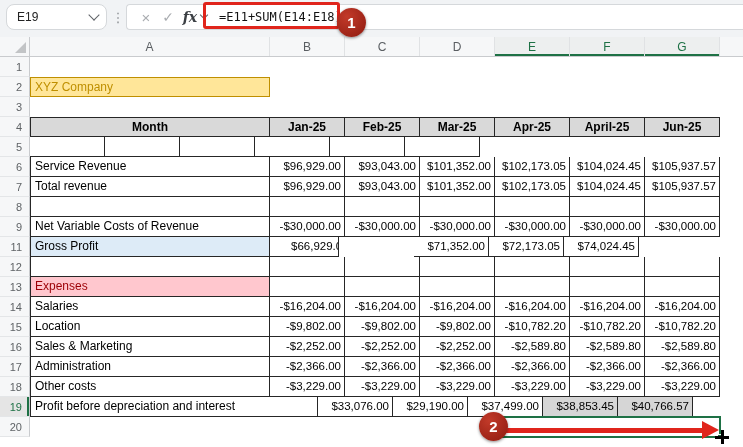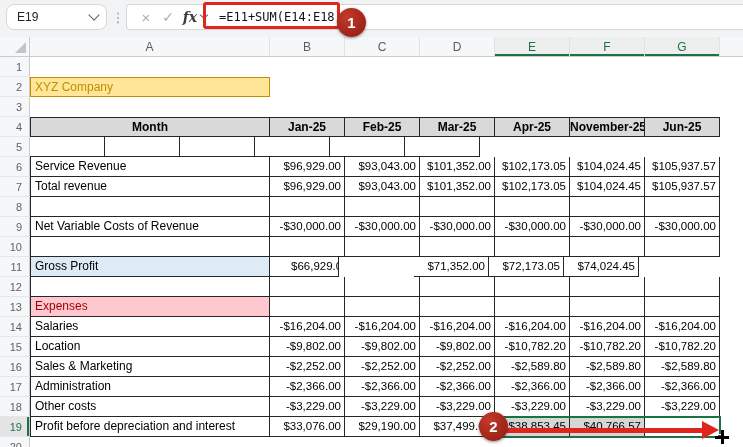--- a/index.html
+++ b/index.html
@@ -158,21 +158,21 @@
         <div class="cell num" style="width: 75px;"></div>
         <div class="filler"></div>
       </div>
       <div class="row">
         <div class="rh">4</div>
         <div class="cell ctr s-colhead tb tb-l tb-t" style="width: 240px;">Month</div>
         <div class="cell ctr s-colhead tb tb-t" style="width: 75px;">Jan-25</div>
         <div class="cell ctr s-colhead tb tb-t" style="width: 75px;">Feb-25</div>
         <div class="cell ctr s-colhead tb tb-t" style="width: 75px;">Mar-25</div>
         <div class="cell ctr s-colhead tb tb-t" style="width: 75px;">Apr-25</div>
-        <div class="cell ctr s-colhead tb tb-t" style="width: 75px;">November-25</div>
+        <div class="cell ctr s-colhead tb tb-t" style="width: 75px;">April-25</div>
         <div class="cell ctr s-colhead tb tb-t" style="width: 75px;">Jun-25</div>
         <div class="filler"></div>
       </div>
       <div class="row">
         <div class="rh">5</div>
         <div class="cell num tb" style="width: 75px;"></div>
         <div class="cell num tb" style="width: 75px;"></div>
         <div class="cell num tb" style="width: 75px;"></div>
         <div class="cell num tb" style="width: 75px;"></div>
         <div class="cell num tb" style="width: 75px;"></div>
@@ -217,31 +217,20 @@
         <div class="cell lab tb tb-l" style="width: 240px;">Net Variable Costs of Revenue</div>
         <div class="cell num tb" style="width: 75px;">-$30,000.00</div>
         <div class="cell num tb" style="width: 75px;">-$30,000.00</div>
         <div class="cell num tb" style="width: 75px;">-$30,000.00</div>
         <div class="cell num tb" style="width: 75px;">-$30,000.00</div>
         <div class="cell num tb" style="width: 75px;">-$30,000.00</div>
         <div class="cell num tb" style="width: 75px;">-$30,000.00</div>
         <div class="filler"></div>
       </div>
       <div class="row">
-        <div class="rh">10</div>
-        <div class="cell lab tb tb-l" style="width: 240px;"></div>
-        <div class="cell num tb" style="width: 75px;"></div>
-        <div class="cell num tb" style="width: 75px;"></div>
-        <div class="cell num tb" style="width: 75px;"></div>
-        <div class="cell num tb" style="width: 75px;"></div>
-        <div class="cell num tb" style="width: 75px;"></div>
-        <div class="cell num tb" style="width: 75px;"></div>
-        <div class="filler"></div>
-      </div>
-      <div class="row">
         <div class="rh">11</div>
         <div class="cell lab s-gross tb tb-l" style="width: 240px;">Gross Profit</div>
         <div class="cell num tb" style="width: 69px; padding-left: 21px;">$66,929.00</div>
         <div class="cell num tb" style="width: 75px; margin-top: 40px;">$63,043.00</div>
         <div class="cell num tb" style="width: 75px;">$71,352.00</div>
         <div class="cell num tb" style="width: 75px;">$72,173.05</div>
         <div class="cell num tb" style="width: 75px;">$74,024.45</div>
         <div class="filler"></div>
       </div>
       <div class="row">
@@ -316,21 +305,21 @@
         <div class="cell num tb" style="width: 75px;">-$3,229.00</div>
         <div class="cell num tb" style="width: 75px;">-$3,229.00</div>
         <div class="cell num tb" style="width: 75px;">-$3,229.00</div>
         <div class="cell num tb" style="width: 75px;">-$3,229.00</div>
         <div class="cell num tb" style="width: 75px;">-$3,229.00</div>
         <div class="cell num tb" style="width: 75px;">-$3,229.00</div>
         <div class="filler"></div>
       </div>
       <div class="row">
         <div class="rh rh-sel">19</div>
-        <div class="cell lab tb tb-l" style="width: 240px;">Profit before depreciation and interest</div>
+        <div class="cell lab tb tb-l" style="width: 288px;">Profit before depreciation and interest</div>
         <div class="cell num tb" style="width: 75px;">$33,076.00</div>
         <div class="cell num tb" style="width: 75px;">$29,190.00</div>
         <div class="cell num tb" style="width: 75px;">$37,499.00</div>
         <div class="cell num tb f-range" style="width: 75px;">$38,853.45</div>
         <div class="cell num tb f-range" style="width: 75px;">$40,766.57</div>
         <div class="filler"></div>
       </div>
       <div class="row">
         <div class="rh">20</div>
         <div class="cell lab" style="width: 240px;"></div>

